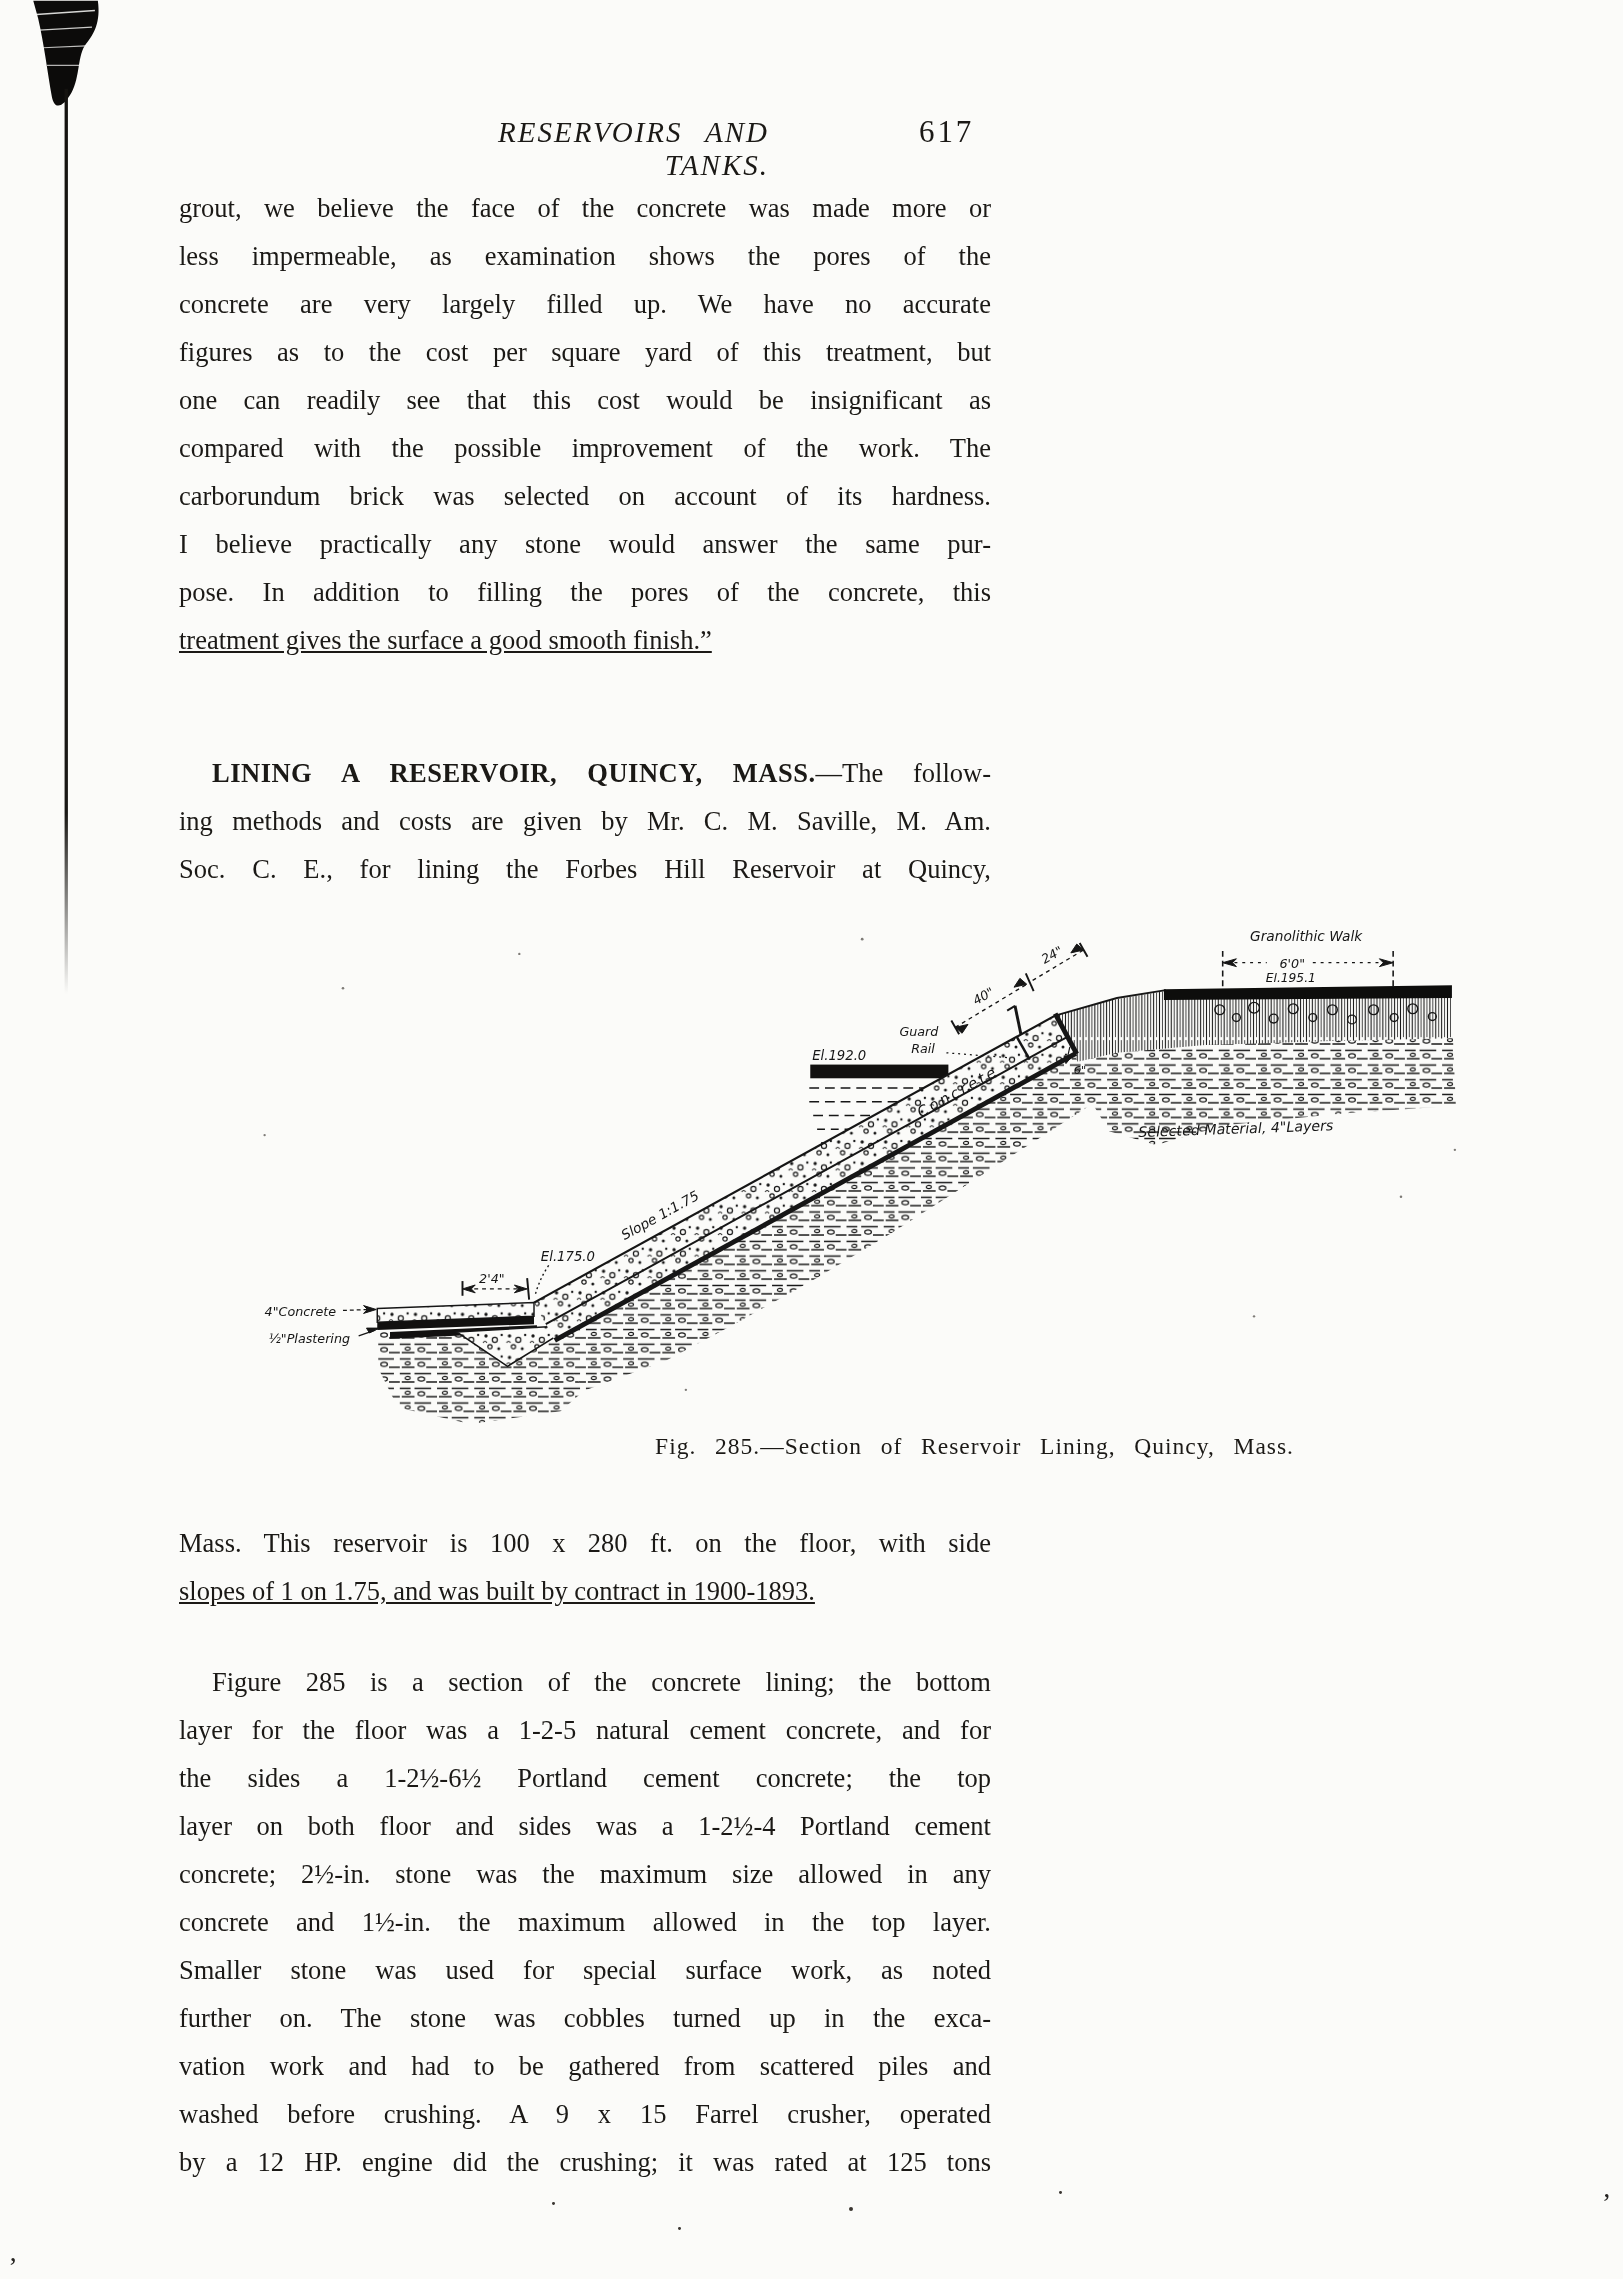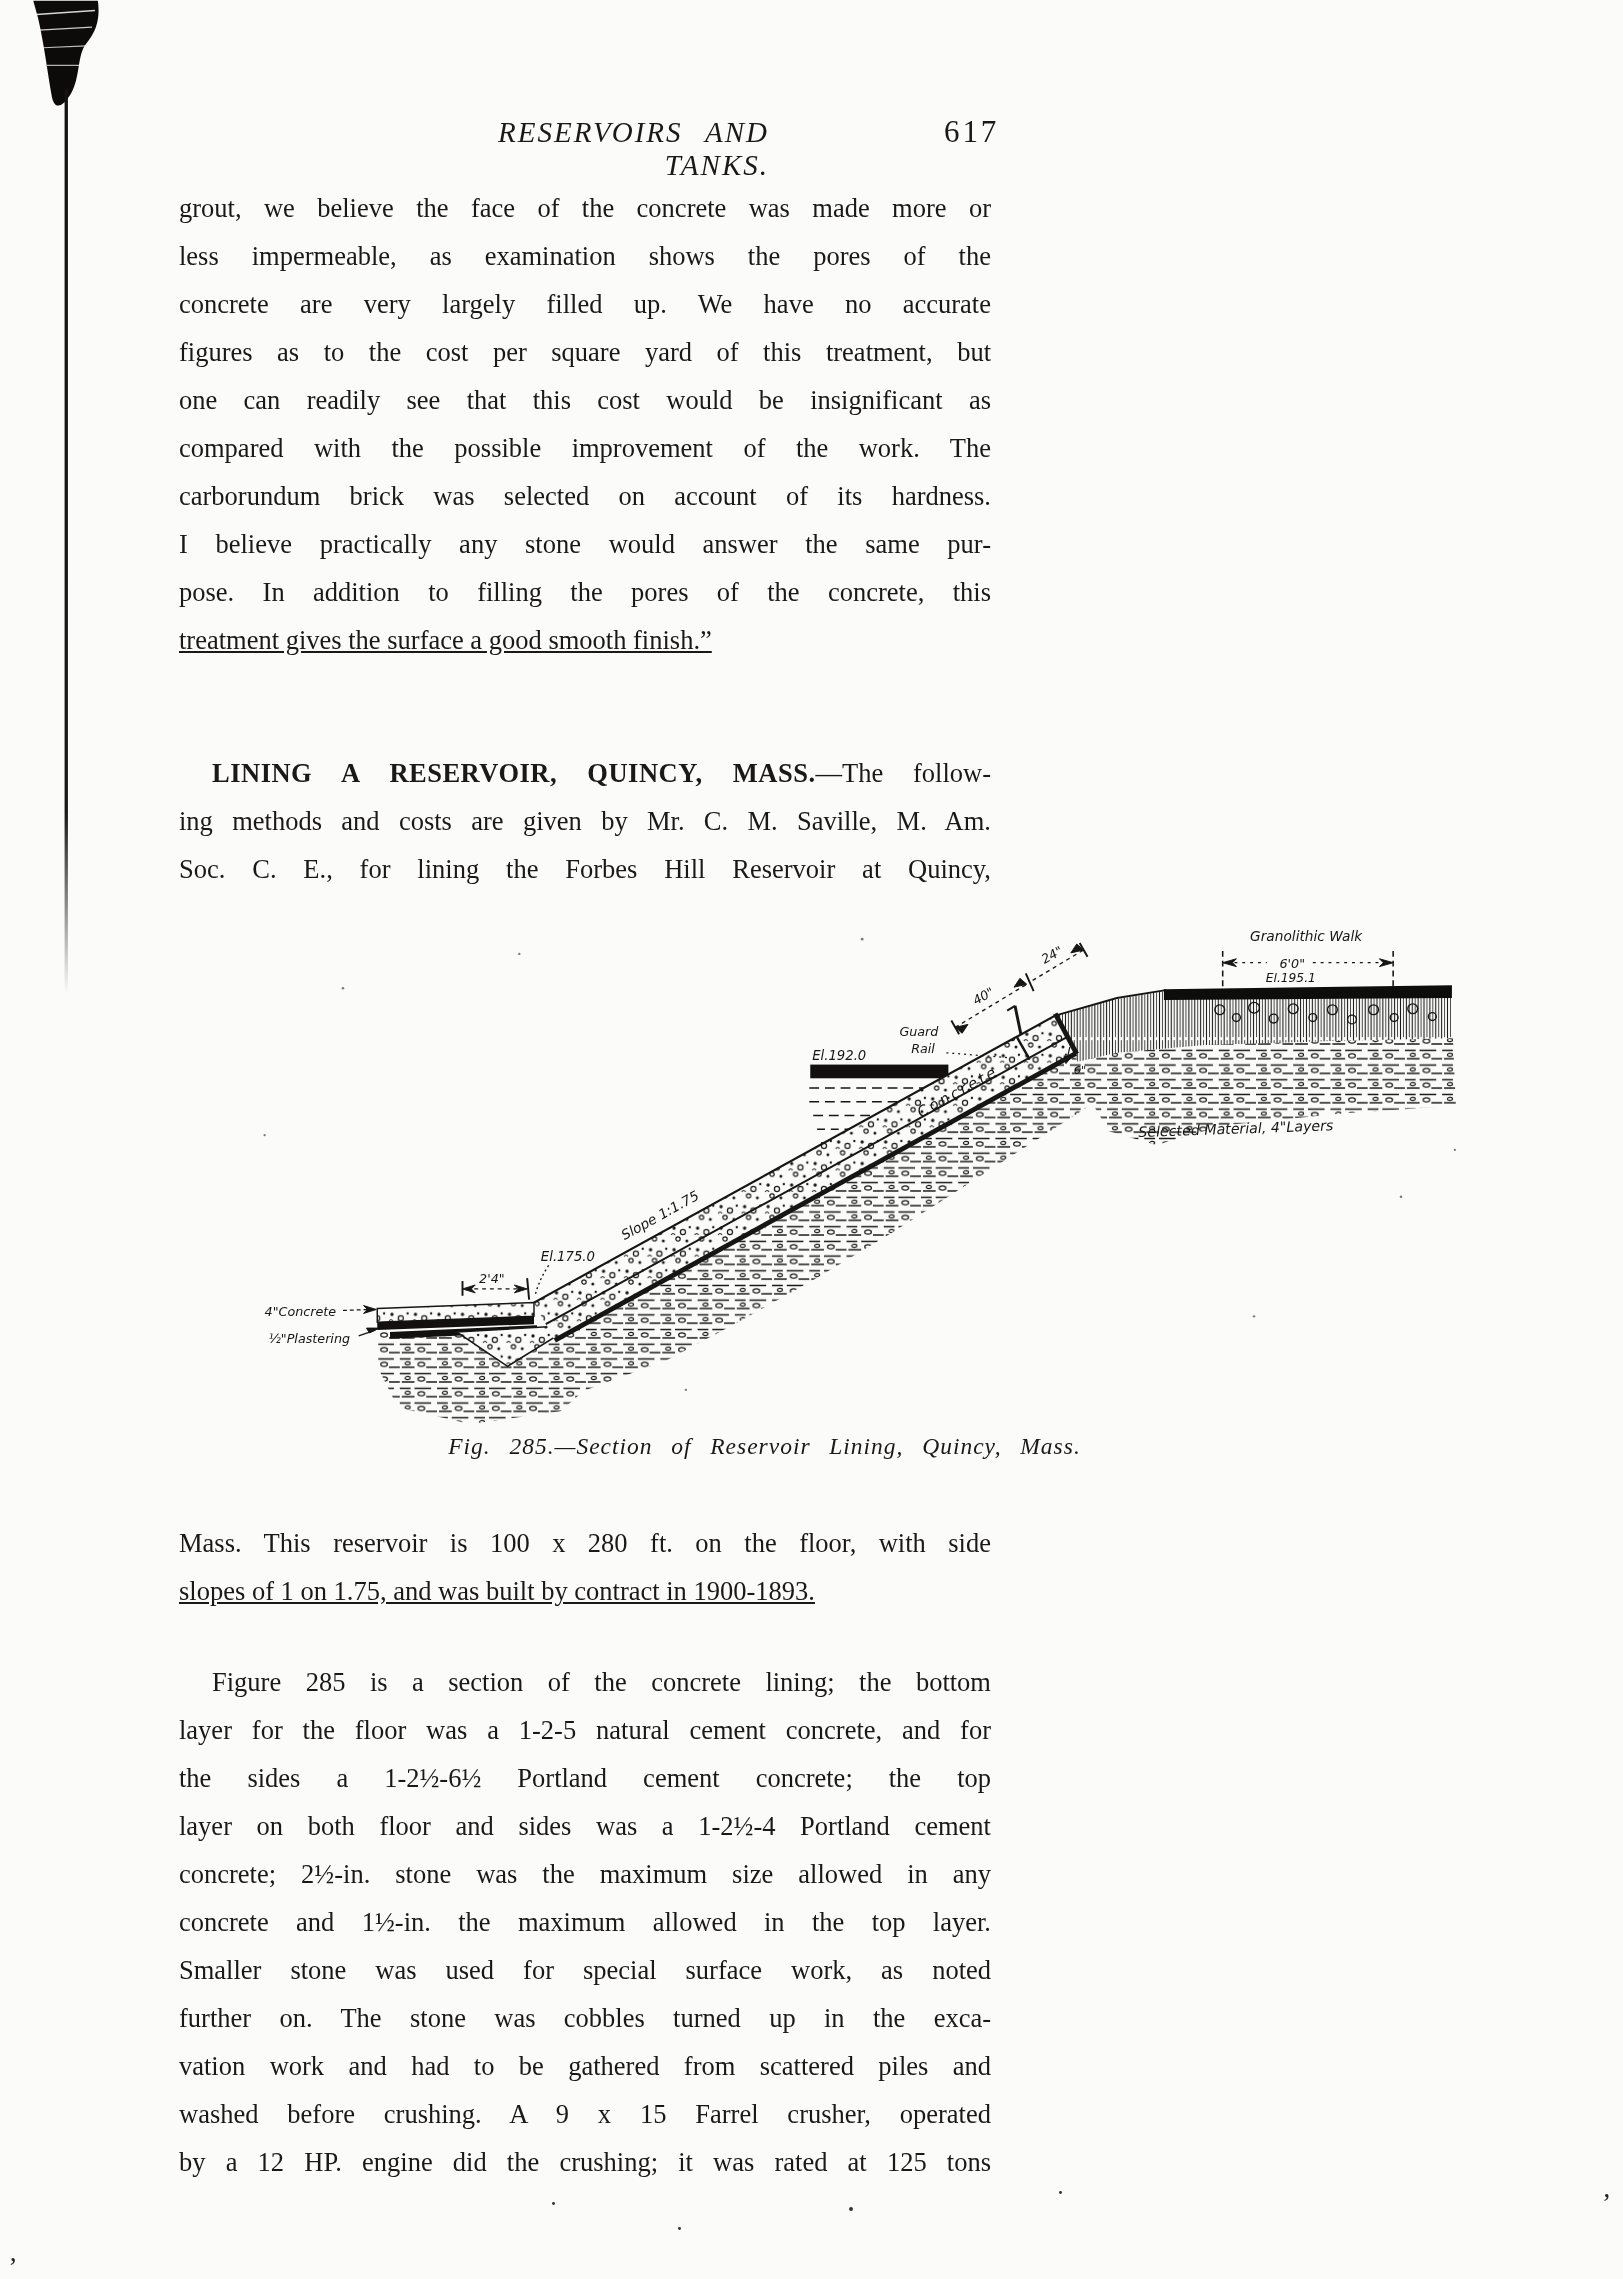--- a/index.html
+++ b/index.html
@@ -2,31 +2,31 @@
 <html><head>
 <meta charset="utf-8">
 <style>
   html,body{margin:0;padding:0;}
   body{width:1623px;height:2280px;position:relative;background:#fbfbf9;
        font-family:"Liberation Serif", serif;color:#1b1916;overflow:hidden;}
   .abs{position:absolute;}
   
   .running-head{top:116px;left:397px;width:372px;height:43px;font-style:italic;
     font-size:29px;letter-spacing:2px;word-spacing:13.7px;text-align:right;}
-  .folio{top:114px;left:944px;font-size:31px;letter-spacing:2.9px;}
+  .folio{top:114px;left:919px;font-size:31px;letter-spacing:2.9px;}
   
   .col{left:179px;width:812px;}
   .tl{height:48px;line-height:48px;font-size:26.5px;overflow:hidden;
       text-align:justify;text-align-last:justify;text-justify:inter-word;}
   .tl.last{text-align-last:left;text-decoration:underline;}
   .tl.indent{padding-left:33px;}
   .bhead{font-weight:bold;letter-spacing:0.5px;}
   
-  .fig-caption{top:1433px;left:235px;width:1059px;text-align:center;
-    font-size:23.5px;letter-spacing:1px;word-spacing:11.8px;font-style:italic;}
+  .fig-caption{top:1433px;left:235px;width:1059px;text-align:right;
+    font-size:23.5px;letter-spacing:1px;word-spacing:11.8px;}
   
   .hand{font-family:"DejaVu Sans", sans-serif;font-style:italic;fill:#161616;}
   .speck{position:absolute;background:#3a3631;border-radius:50%;}
   .glyphmark{position:absolute;font-size:27.4px;color:#242220;}
 </style>
 </head>
 <body>
 
 <svg class="abs" style="left:0;top:0" width="137" height="1078" viewBox="0 0 140 1100">
   <defs>

